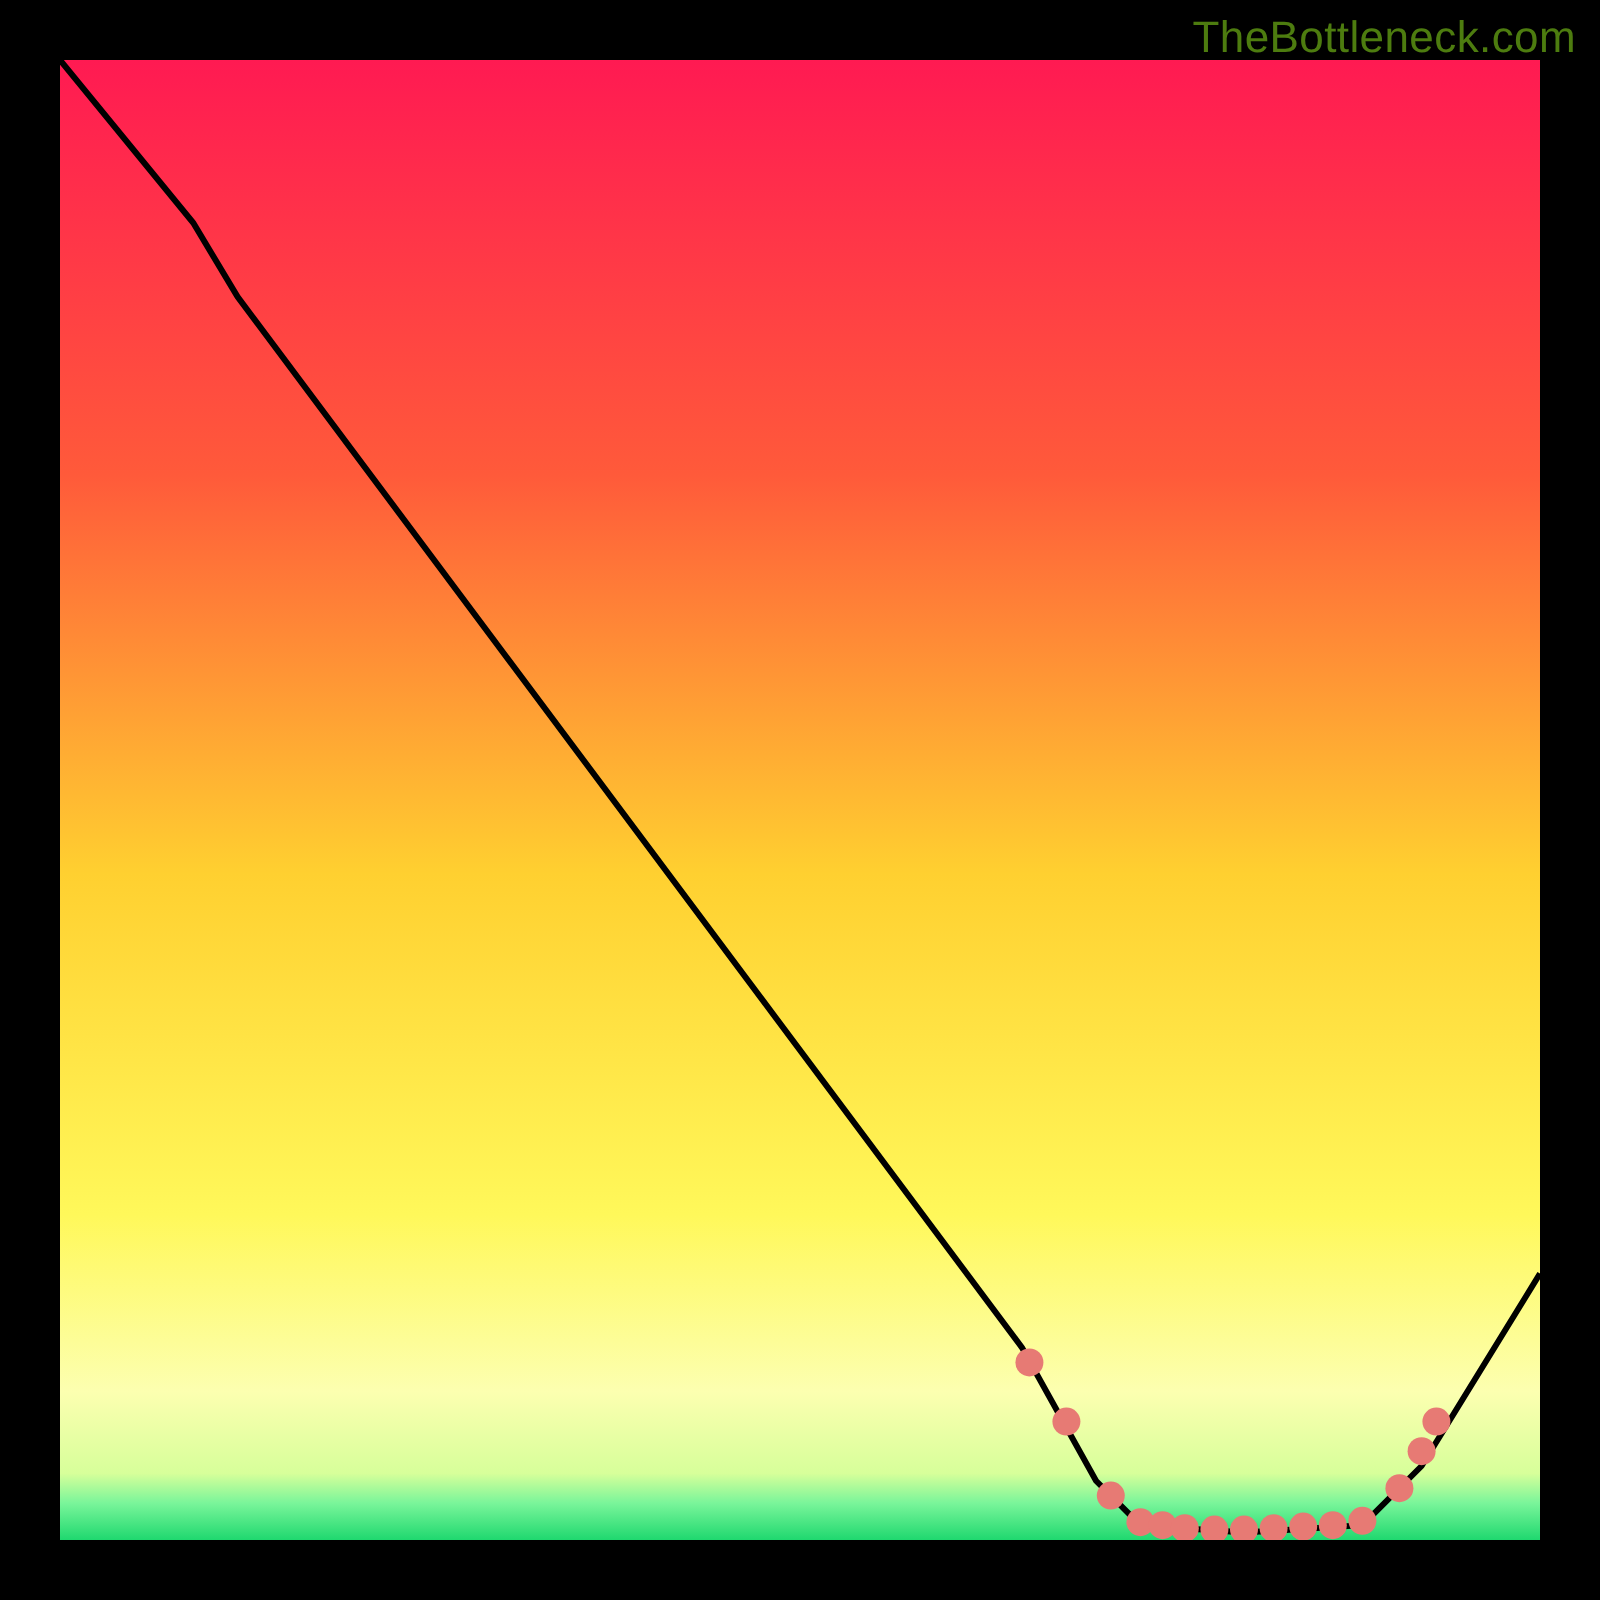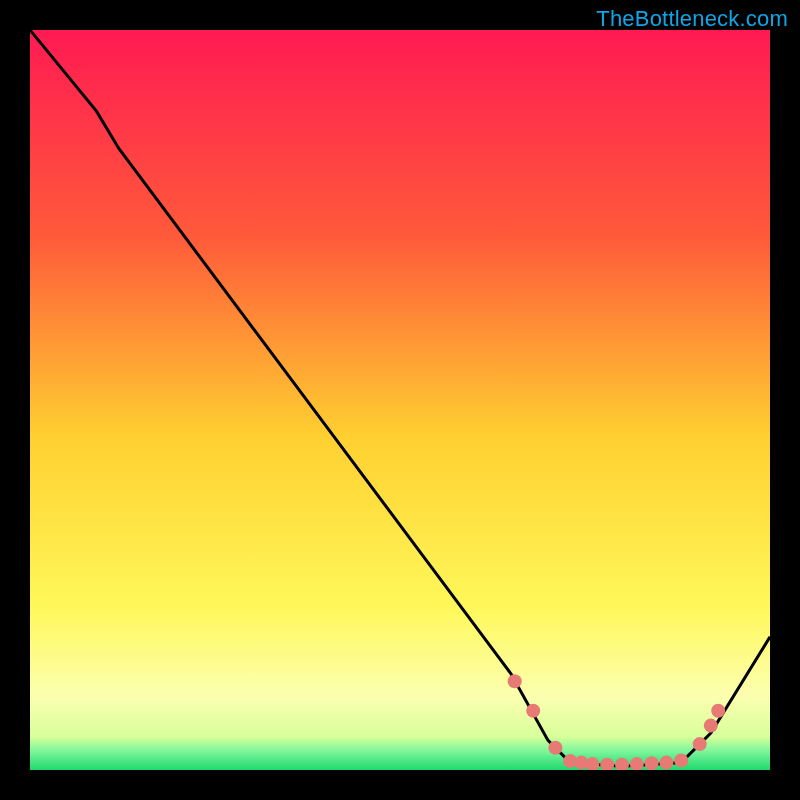--- a/index.html
+++ b/index.html
@@ -32,21 +32,21 @@
   svg.lines {
     position: absolute;
     inset: 0;
     width: 100%;
     height: 100%;
   }
   .watermark {
     position: absolute;
     top: 6px;
     right: 12px;
-    color: #0ea5e9;
+    color: #4d7c0f;
     font-size: 22px;
     font-weight: 500;
     letter-spacing: 0.2px;
   }
   .dot {
     fill: #e77a74;
   }
   .curve {
     fill: none;
     stroke: #000;

